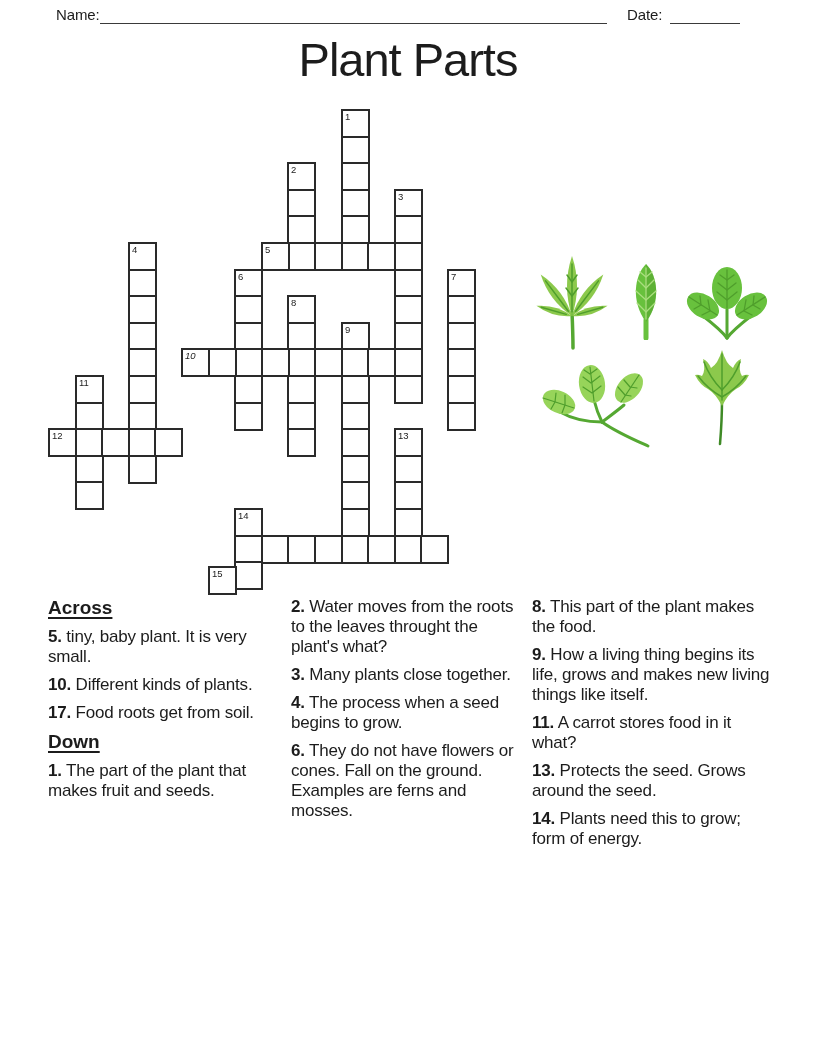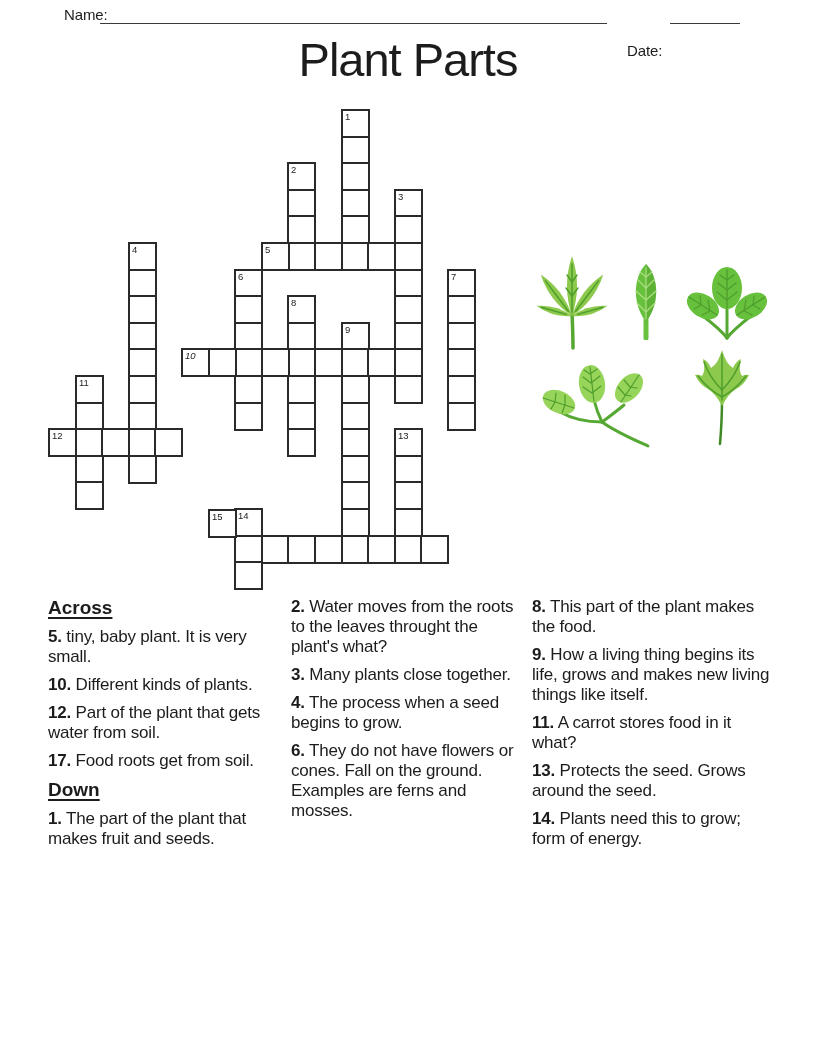--- a/index.html
+++ b/index.html
@@ -1,21 +1,21 @@
 <!DOCTYPE html>
 <html style="--ink: #1c1c1c; --grid-line: #2a2a2a; --leaf-light: #8cc94c; --leaf-bright: #97d45a; --leaf-mid: #68c13d; --leaf-dark: #4f9e2c; --leaf-stem: #55a832; --leaf-vein-light: #aade7f;"><head>
 <meta charset="utf-8">
 <style>
   html,body{margin:0;padding:0;background:#fff;}
   .page{position:relative;width:816px;height:1056px;background:#fff;overflow:hidden;
         font-family:"Liberation Sans","DejaVu Sans",sans-serif;color:var(--ink,#1c1c1c);}
   
   .hdr-label{position:absolute;top:6px;font-size:15px;letter-spacing:-0.1px;}
-  .name-label{left:64px;}
-  .date-label{left:627px;margin-top:36px;}
+  .name-label{left:56px;}
+  .date-label{left:627px;}
   .hdr-line{position:absolute;top:0;height:23px;border-bottom:1.6px solid #3a3a3a;}
   .name-line{left:100px;width:507px;}
   .date-line{left:670px;width:70px;}
   
   .title{position:absolute;top:32px;left:0;width:816px;text-align:center;
          font-size:47px;letter-spacing:-1px;font-weight:400;}
   
   .grid{position:absolute;left:0;top:0;width:816px;height:600px;}
   .cell{position:absolute;width:29px;height:29px;box-sizing:border-box;
         background:#fff;border:2px solid var(--grid-line,#2a2a2a);}
@@ -144,21 +144,21 @@
       </div>
       <div class="cell" style="left: 394px; top: 455px;"></div>
       <div class="cell" style="left: 394px; top: 481px;"></div>
       <div class="cell" style="left: 394px; top: 508px;"></div>
       <div class="cell" style="left: 394px; top: 535px;"></div>
       <div class="cell" style="left: 234px; top: 508px;">
         <span class="cellnum">14</span>
       </div>
       <div class="cell" style="left: 234px; top: 535px;"></div>
       <div class="cell" style="left: 234px; top: 561px;"></div>
-      <div class="cell" style="left: 208px; top: 509px;">
+      <div class="cell" style="left: 208px; top: 566px;">
         <span class="cellnum">15</span>
       </div>
       <div class="cell" style="left: 261px; top: 535px;"></div>
       <div class="cell" style="left: 287px; top: 535px;"></div>
       <div class="cell" style="left: 314px; top: 535px;"></div>
       <div class="cell" style="left: 367px; top: 535px;"></div>
       <div class="cell" style="left: 420px; top: 535px;"></div>
     </div>
 
   <svg class="leaf" style="left:532px;top:252px" width="82" height="98" viewBox="0 0 82 98">
@@ -242,21 +242,20 @@
       <path d="M28,42 C36,34 42,25 46,14"></path>
       <path d="M28,49 C19,44 10,36 4,28"></path>
       <path d="M28,49 C37,44 46,36 52,28"></path>
     </g>
   </svg>
 
   <div class="clues-col col-1">
       <div class="clue-heading">Across</div>
       <p class="clue"><b class="clue-num">5.</b><span> tiny, baby plant. It is very small.</span></p>
       <p class="clue"><b class="clue-num">10.</b><span> Different kinds of plants.</span></p>
-      <p class="clue"><b class="clue-num">12.</b><span> Part of the plant that gets water from soil.</span></p>
       <p class="clue"><b class="clue-num">17.</b><span> Food roots get from soil.</span></p>
       <div class="clue-heading">Down</div>
       <p class="clue"><b class="clue-num">1.</b><span> The part of the plant that makes fruit and seeds.</span></p>
     </div>
   <div class="clues-col col-2">
       <p class="clue"><b class="clue-num">2.</b><span> Water moves from the roots to the leaves throught the plant's what?</span></p>
       <p class="clue"><b class="clue-num">3.</b><span> Many plants close together.</span></p>
       <p class="clue"><b class="clue-num">4.</b><span> The process when a seed begins to grow.</span></p>
       <p class="clue"><b class="clue-num">6.</b><span> They do not have flowers or cones. Fall on the ground. Examples are ferns and mosses.</span></p>
     </div>

